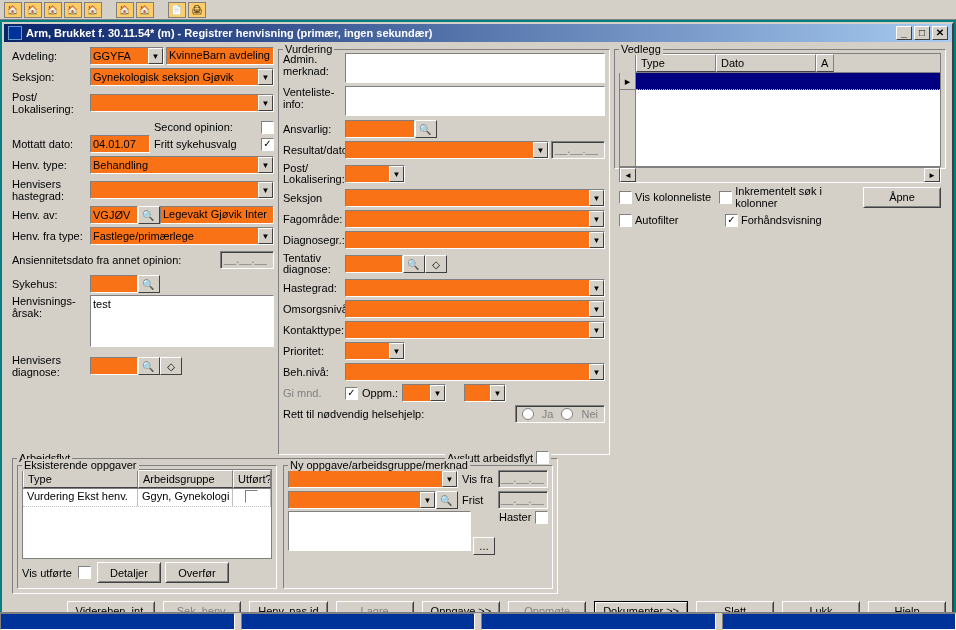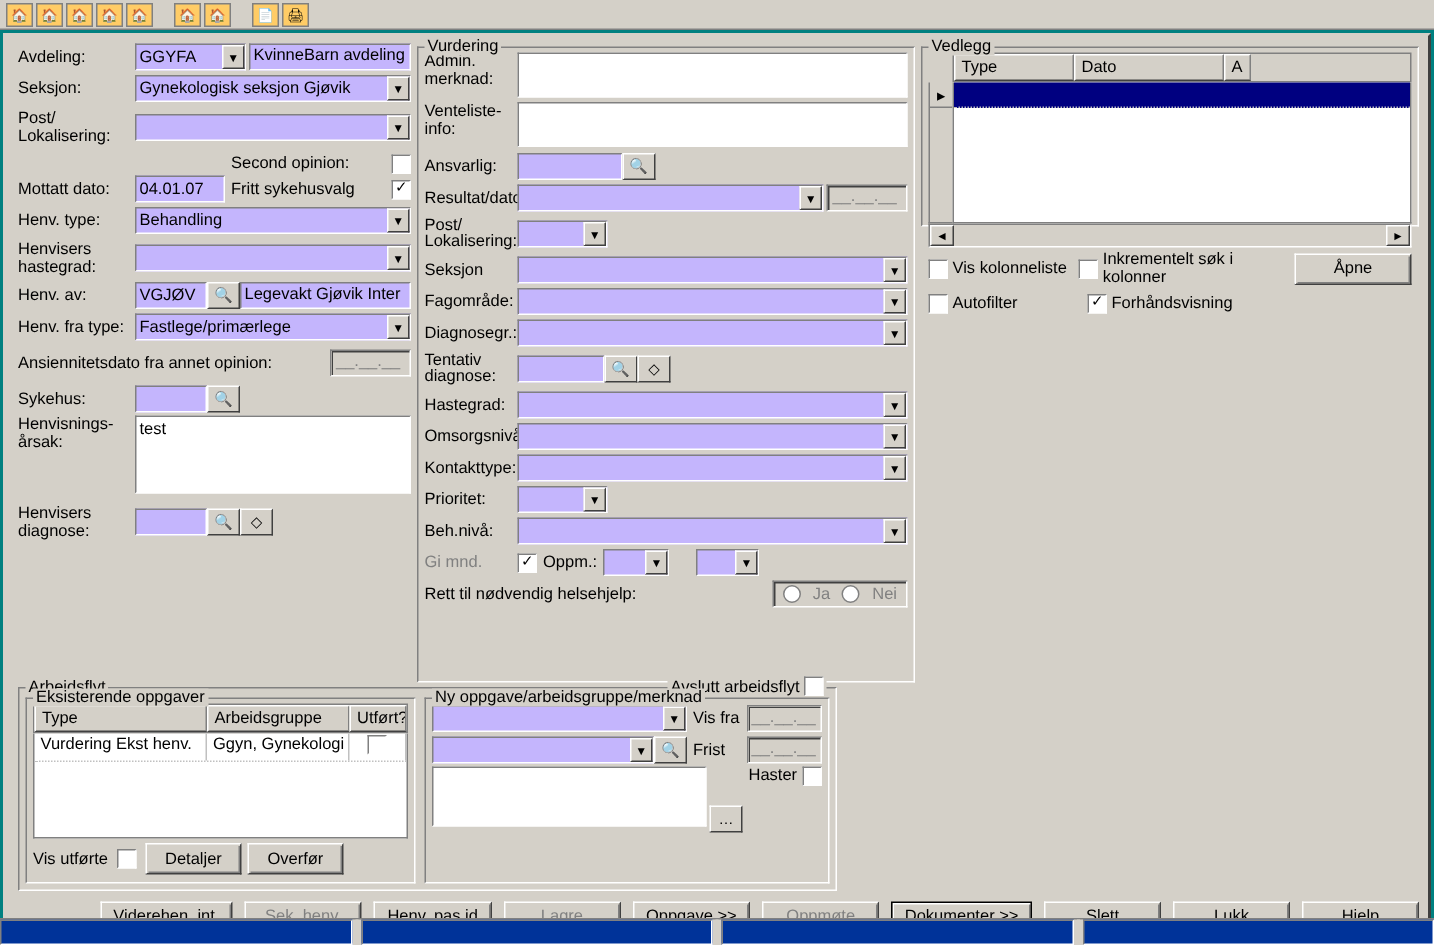--- a/index.html
+++ b/index.html
@@ -22,21 +22,21 @@
 .btn:disabled { color: #808080; }
 .btn.focus { border: 1px solid black; box-shadow: inset 1px 1px 0 #fff, inset -1px -1px 0 #808080; }
 
 .col-left { width: 262px; display: flex; flex-direction: column; }
 .col-mid { width: 332px; display: flex; flex-direction: column; }
 .col-right { flex: 1; }
 
 .row { display: flex; align-items: center; min-height: 20px; margin-bottom: 1px; }
 .label { width: 78px; flex-shrink: 0; }
 .label.sm { width: 62px; }
-.input, .dropdown { height: 18px; border: 1px solid; border-color: #808080 #fff #fff #808080; background: #c4b5fd; font-size: 11px; padding: 1px 2px; }
+.input, .dropdown { height: 18px; border: 1px solid; border-color: #808080 #fff #fff #808080; background: #f97316; font-size: 11px; padding: 1px 2px; }
 .input { }
 .dropdown { display: flex; align-items: center; justify-content: space-between; padding-right: 0; }
 .dropdown .dd-text { flex: 1; overflow: hidden; white-space: nowrap; }
 .dropdown .dd-arrow { width: 15px; height: 16px; background: #d4d0c8; border: 1px solid; border-color: #fff #404040 #404040 #fff; display: flex; align-items: center; justify-content: center; font-size: 8px; }
 .inset { border: 1px solid; border-color: #808080 #fff #fff #808080; box-shadow: inset 1px 1px 0 #404040; }
 .icon-btn { width: 22px; height: 18px; background: #d4d0c8; border: 1px solid; border-color: #fff #404040 #404040 #fff; display: inline-flex; align-items: center; justify-content: center; font-size: 10px; cursor: pointer; }
 .checkbox { width: 13px; height: 13px; border: 1px solid; border-color: #808080 #fff #fff #808080; background: white; display: inline-flex; align-items: center; justify-content: center; }
 .checkbox.checked::after { content: '✓'; font-size: 10px; color: black; line-height: 1; }
 .radio { width: 12px; height: 12px; border-radius: 50%; border: 1px solid #808080; background: white; display: inline-block; }
 .textarea { border: 1px solid; border-color: #808080 #fff #fff #808080; background: white; resize: none; font-family: inherit; font-size: 11px; padding: 2px; }
@@ -68,20 +68,31 @@
   <span class="icon-btn">🏠</span>
   <span style="width:10px"></span>
   <span class="icon-btn">🏠</span>
   <span class="icon-btn">🏠</span>
   <span style="width:10px"></span>
   <span class="icon-btn">📄</span>
   <span class="icon-btn">🖨</span>
 </div>
 
 <div class="window">
+  <div class="titlebar">
+    <div class="title">
+      <span class="app-icon"></span>
+      <span>Arm, Brukket f. 30.11.54* (m) - Registrer henvisning (primær, ingen sekundær)</span>
+    </div>
+    <div class="wbtns">
+      <span class="wbtn">_</span>
+      <span class="wbtn">□</span>
+      <span class="wbtn">✕</span>
+    </div>
+  </div>
 
   <div class="content">
     <div class="top-half">
 
       <div class="col-left">
         <div class="row">
           <span class="label">Avdeling:</span>
           <div class="dropdown" style="width:74px">
               <span class="dd-text">GGYFA</span>
               <span class="dd-arrow">▼</span>

